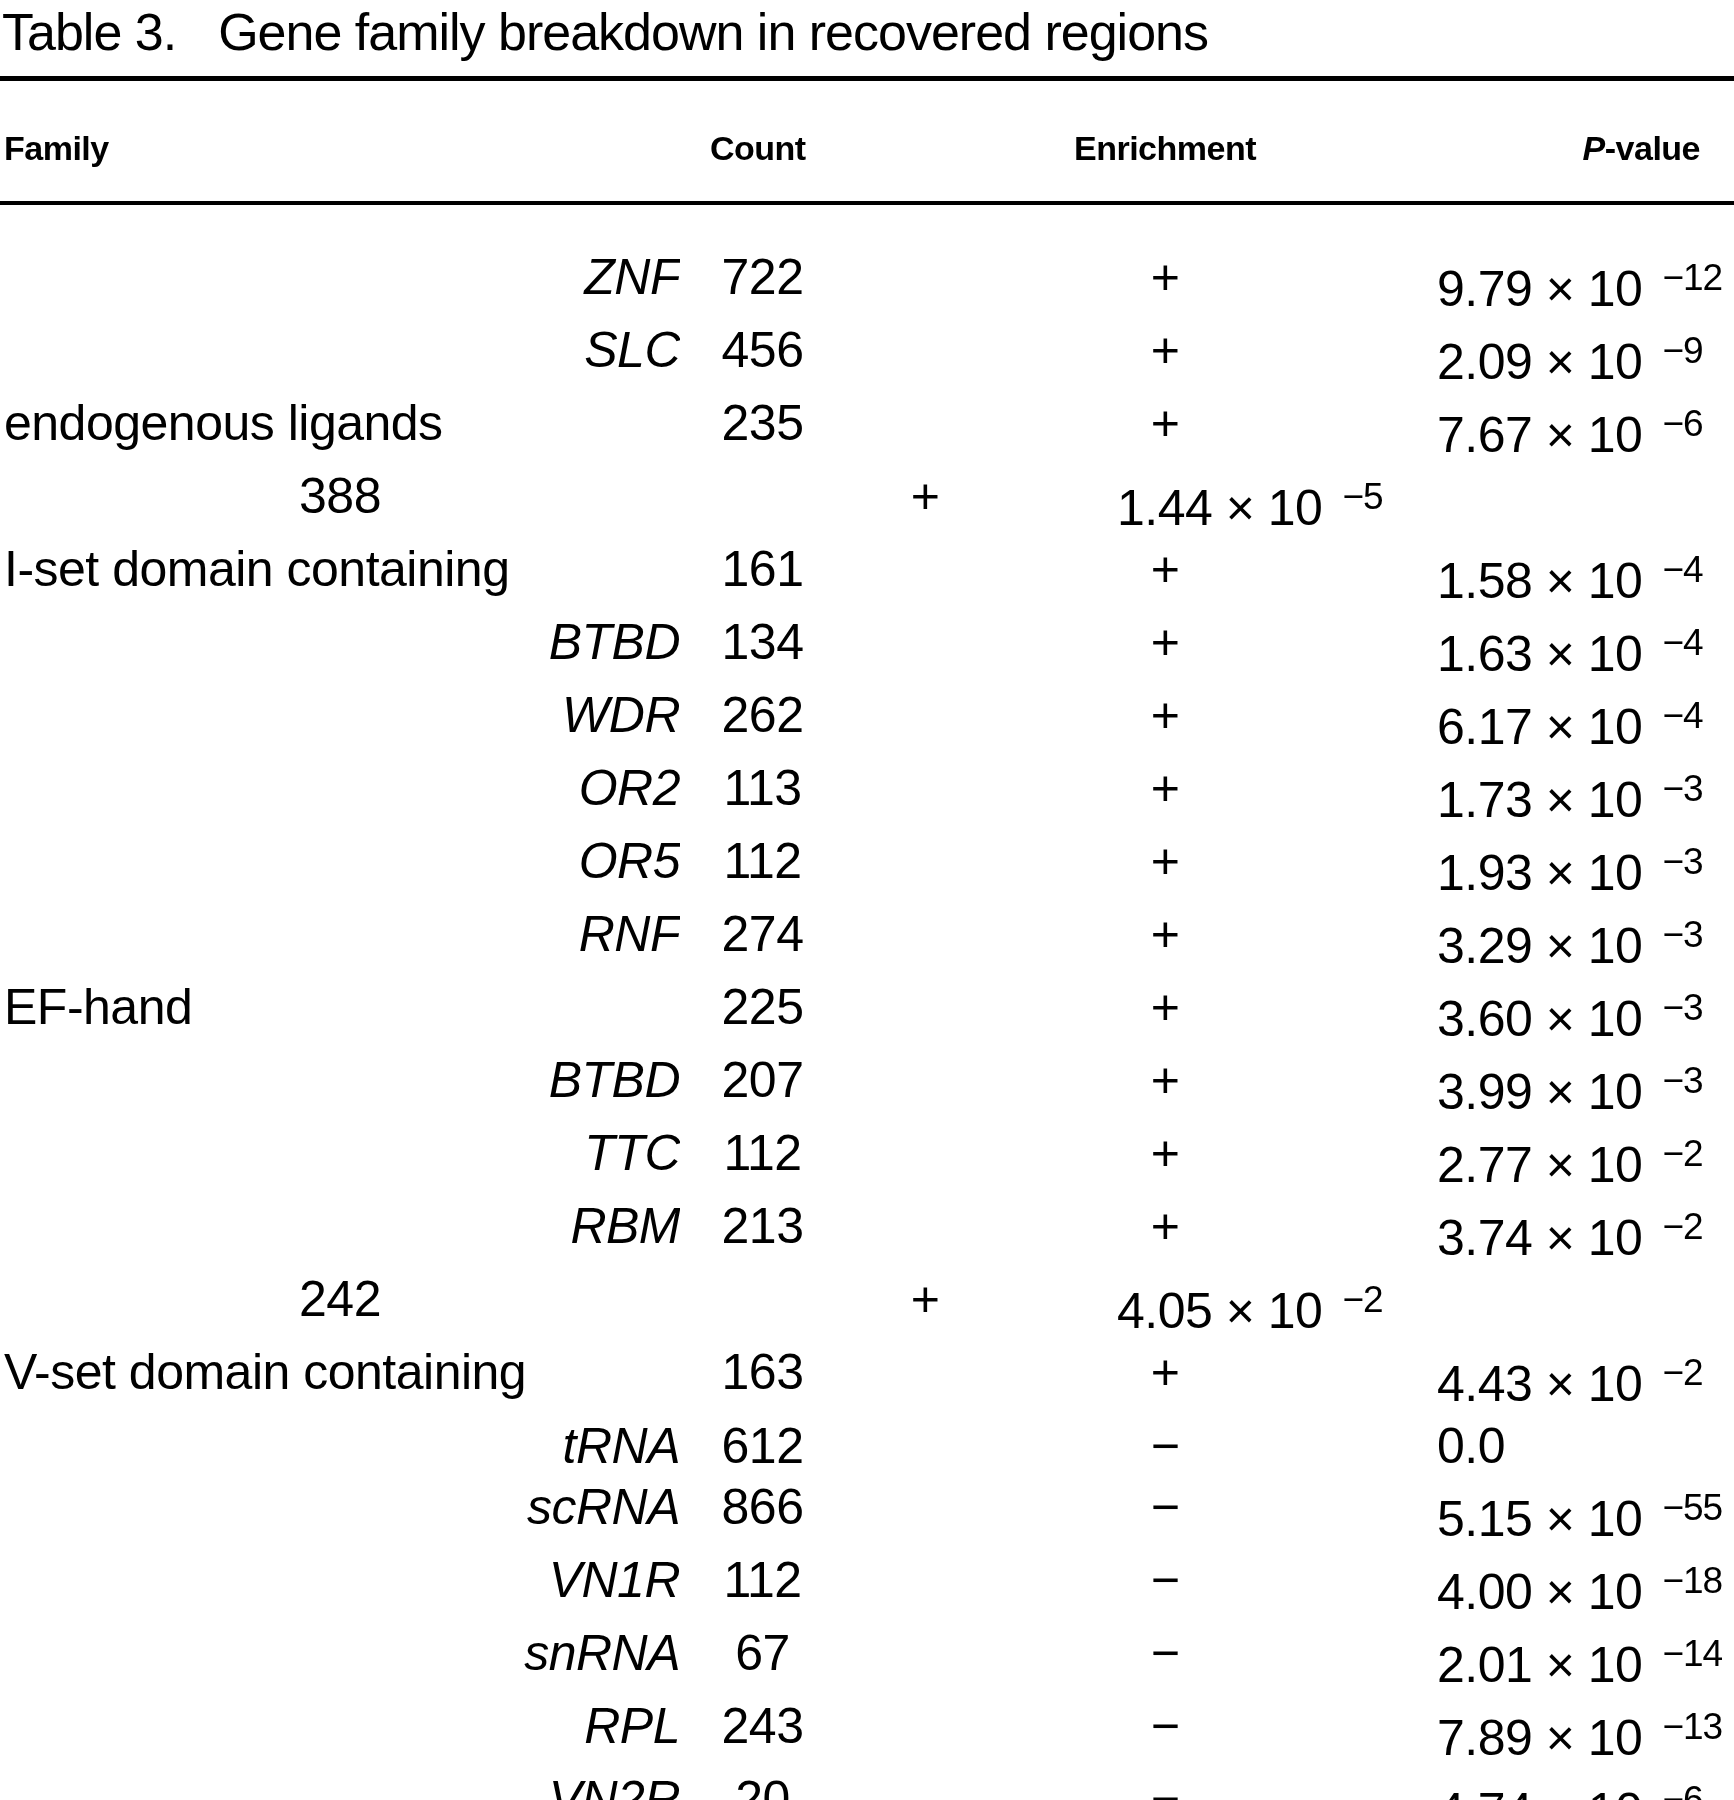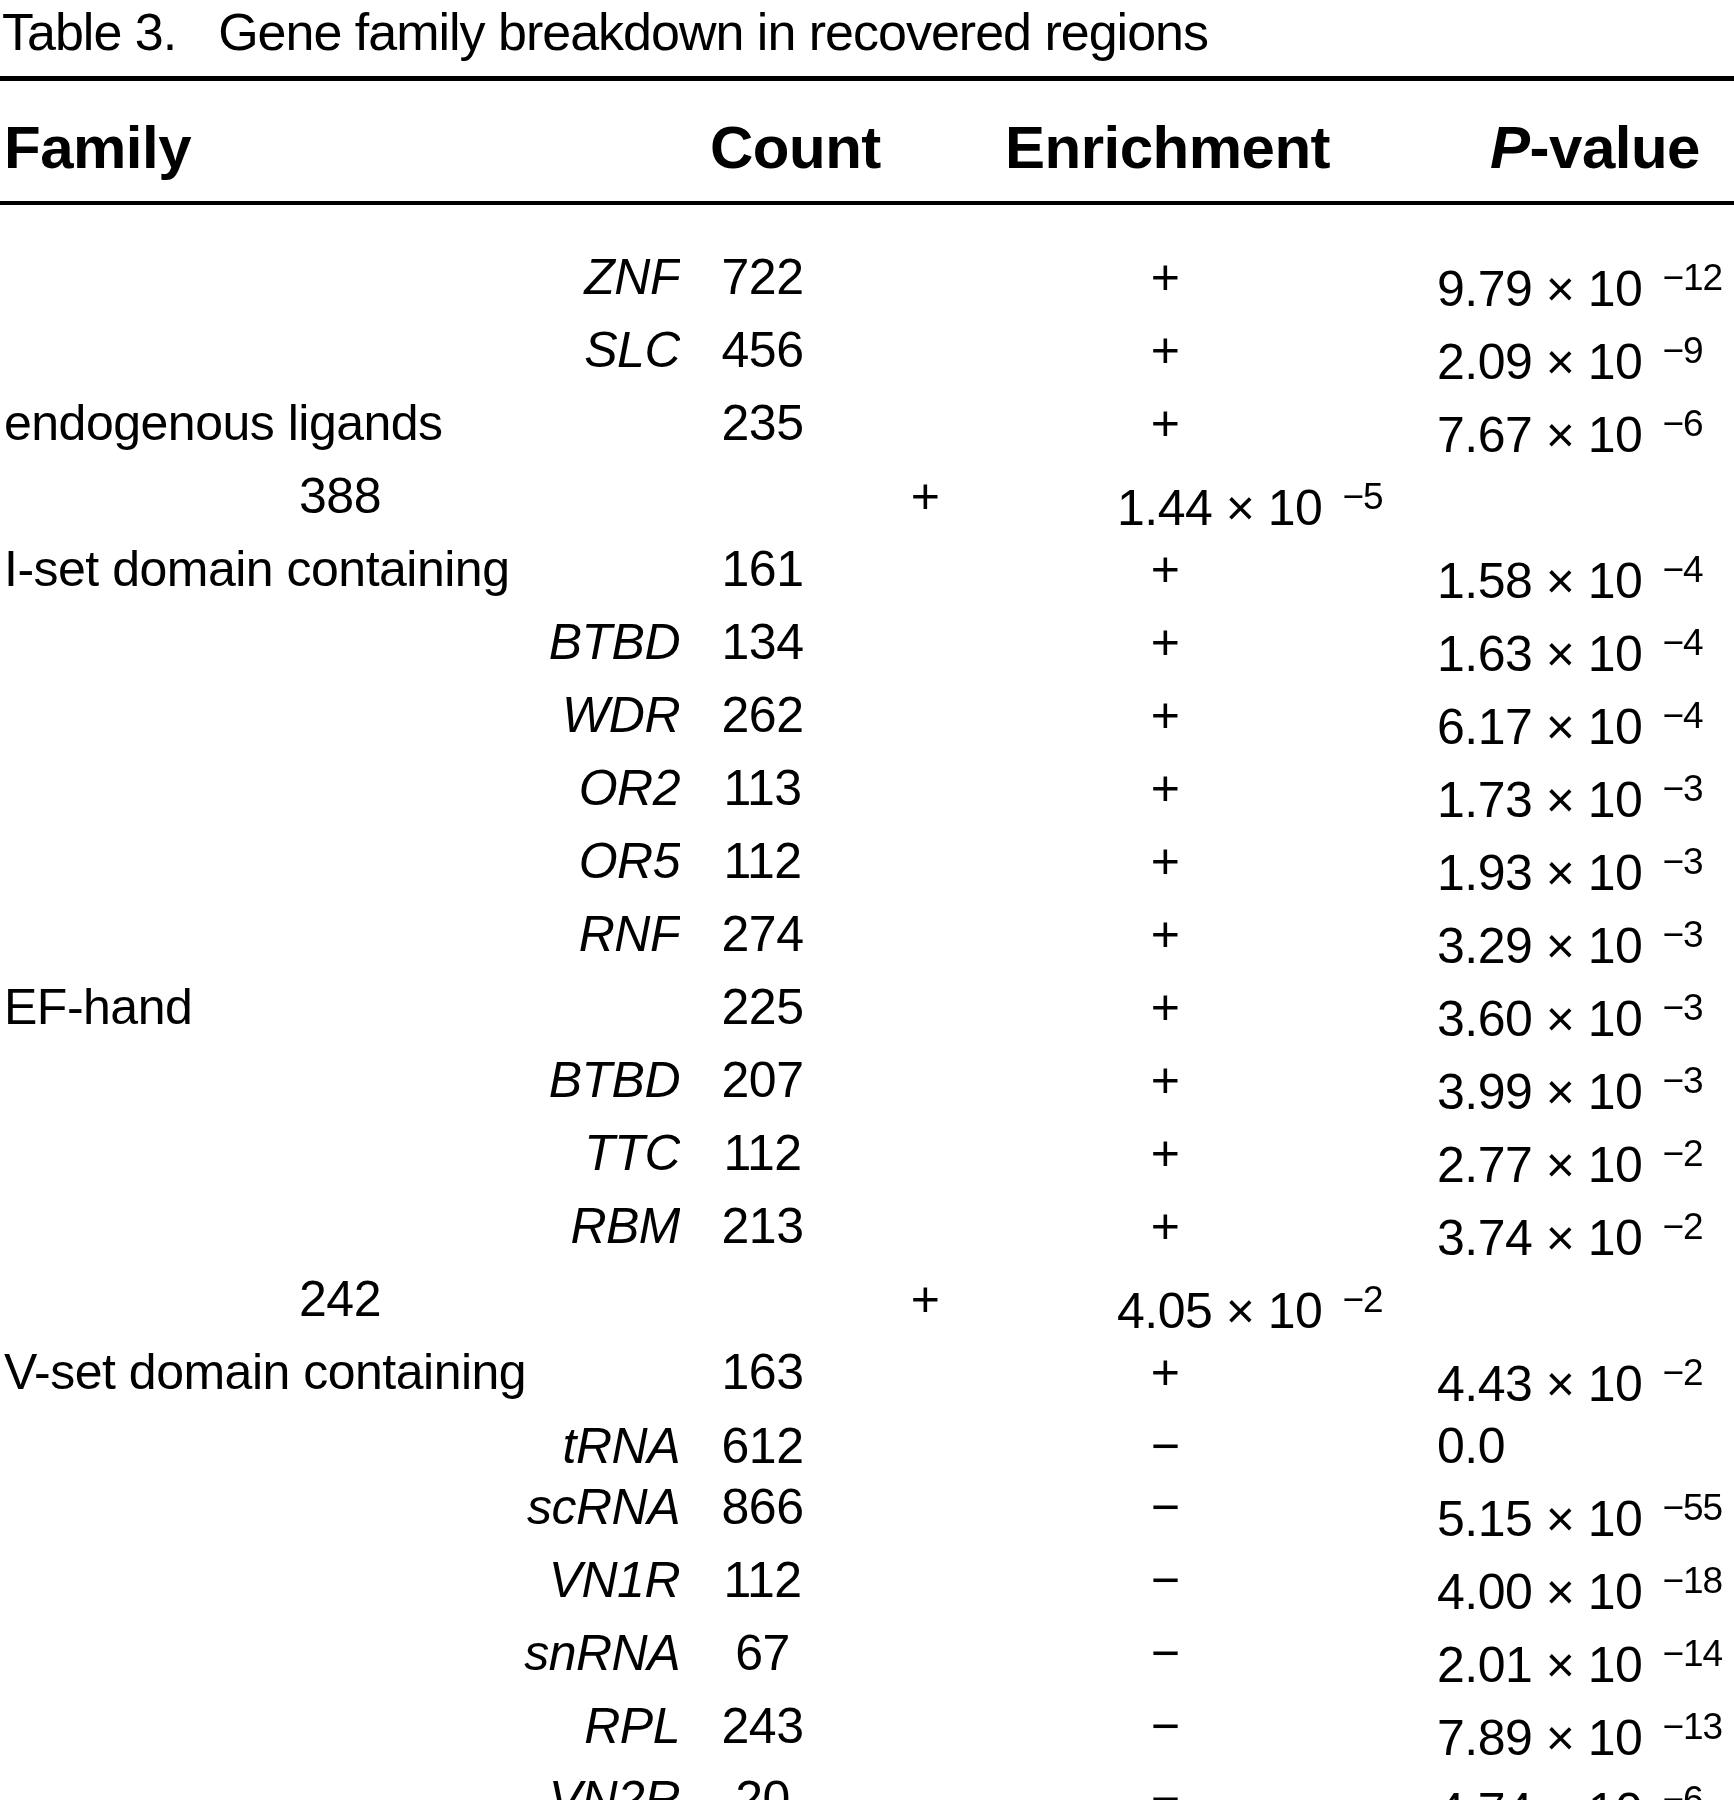--- a/index.html
+++ b/index.html
@@ -31,26 +31,26 @@
   .rule-mid    { height: 4px; background: #000; margin-top: 22px; }
   
   .grid {
     display: grid;
     grid-template-columns: 680px 165px 160px 320px 1fr;
   }
   
   .thead {
     margin-top: 36px;
     font-weight: bold;
-    font-size: 60px;
+    font-size: 34px;
     line-height: 62px;
     letter-spacing: -0.5px;
   }
   .th-family { text-align: left; padding-left: 4px; }
-  .th-count  { text-align: center; transform: translateX(30px); }
+  .th-count  { text-align: left; transform: translateX(30px); }
   .th-enrichment { text-align: center; }
   .th-pvalue { text-align: right; padding-right: 34px; }
   .th-pvalue .p-ital { font-style: italic; }
   
   .tbody {
     padding-top: 42px;
     font-size: 50px;
     line-height: 61.5px;
     letter-spacing: -0.5px;
   }

